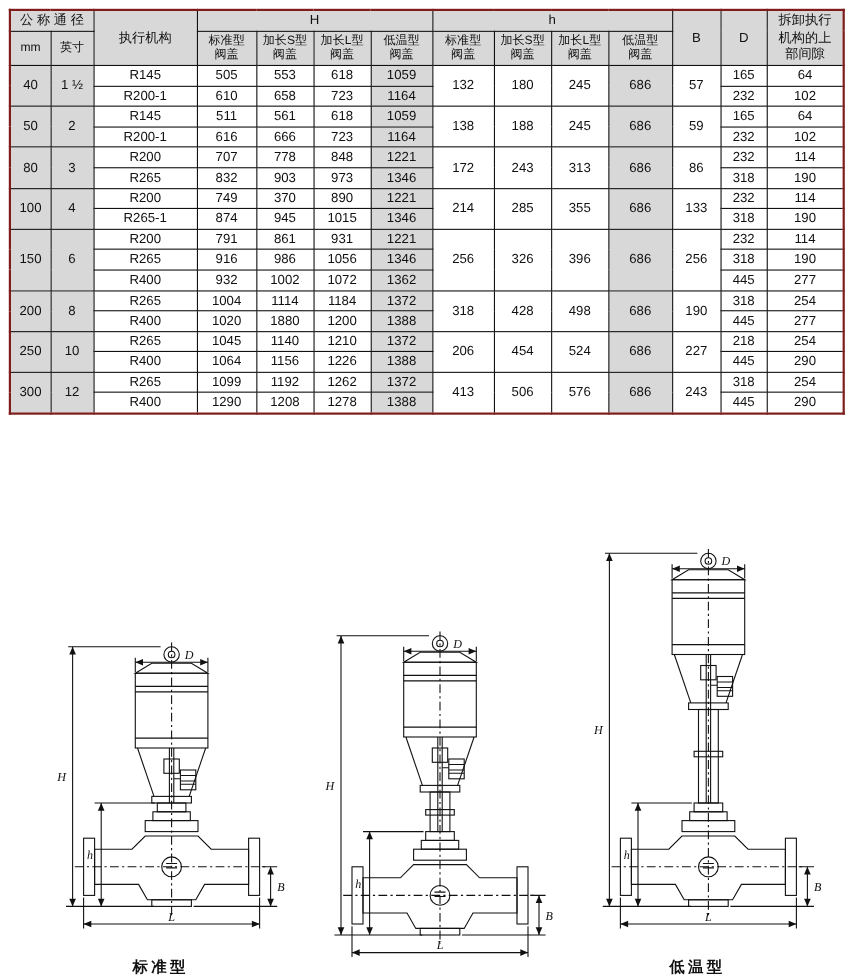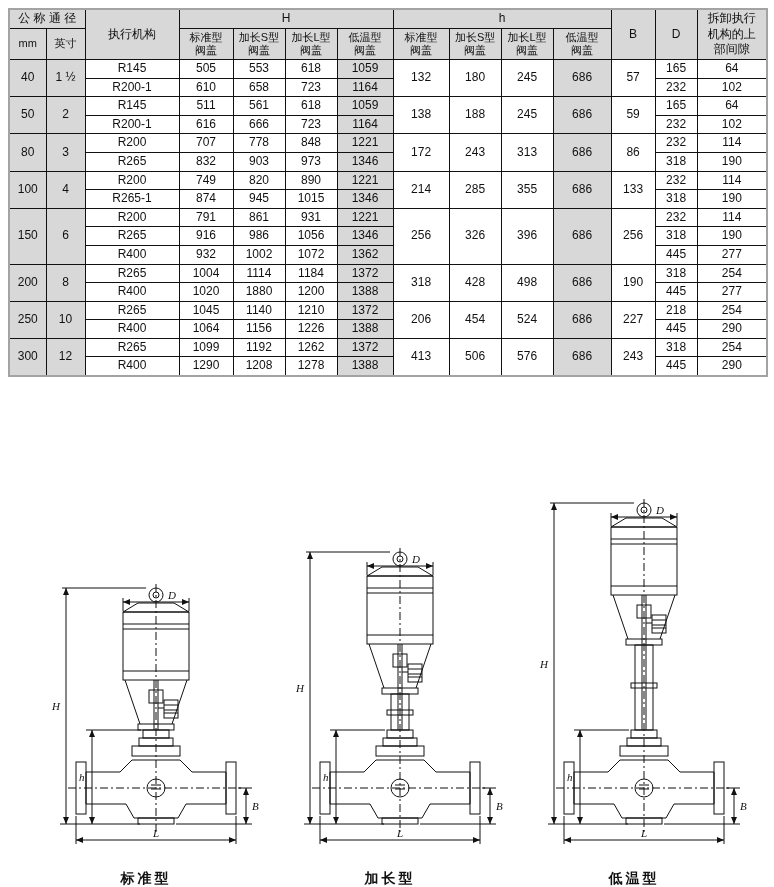--- a/index.html
+++ b/index.html
@@ -1,19 +1,19 @@
 <!DOCTYPE html>
 <html><head>
 <meta charset="utf-8">
 <style>
   *{margin:0;padding:0;box-sizing:border-box}
   html,body{background:#fff}
   body{width:774px;font-family:"Liberation Sans","DejaVu Sans",sans-serif;color:#111}
   .page{padding:8px 8px 20px}
-  table{border-collapse:collapse;table-layout:fixed;width:758px;border:2px solid #a3a3a3}
+  table{border-collapse:collapse;table-layout:fixed;width:758px;border:2px solid #7f1d1d}
   th,td{border:1px solid #111;text-align:center;vertical-align:middle;font-weight:normal;
         padding:1px 2px;font-size:12px;line-height:1.3;overflow:hidden}
   thead th{background:#d8d8d8}
   thead tr:nth-child(2) th{font-size:11px;line-height:1.2;padding:2px 1px}
   td.shade{background:#d8d8d8}
   tbody td{height:18px}
   .figures{display:flex;justify-content:space-between;align-items:flex-end;margin:116px 16px 0}
   figure{text-align:center}
   .fig-canvas{display:block}
   figcaption{font-weight:bold;font-size:14px;margin-top:8px;letter-spacing:3px}
@@ -138,21 +138,21 @@
           <td>973</td>
           <td class="shade">1346</td>
           <td>318</td>
           <td>190</td>
         </tr>
         <tr>
           <td rowspan="2" class="shade">100</td>
           <td rowspan="2" class="shade">4</td>
           <td>R200</td>
           <td>749</td>
-          <td>820</td>
+          <td>370</td>
           <td>890</td>
           <td class="shade">1221</td>
           <td rowspan="2">214</td>
           <td rowspan="2">285</td>
           <td rowspan="2">355</td>
           <td rowspan="2" class="shade">686</td>
           <td rowspan="2">133</td>
           <td>232</td>
           <td>114</td>
         </tr>
@@ -403,21 +403,20 @@
               <path d="M222,282 L219,275 L225,275 Z" fill="#111" stroke="none"></path>
               <text x="228" y="268" fill="#111" stroke="none" font-size="11">B</text>
               <line x1="52" y1="274" x2="52" y2="302"></line>
               <line x1="212" y1="274" x2="212" y2="302"></line>
               <line x1="52" y1="298" x2="212" y2="298"></line>
               <path d="M52,298 L59,295 L59,301 Z" fill="#111" stroke="none"></path>
               <path d="M212,298 L205,295 L205,301 Z" fill="#111" stroke="none"></path>
               <text x="129" y="295" fill="#111" stroke="none" font-size="11">L</text>
             </g>
           </svg></div>
-      <figcaption>加长型</figcaption>
     </figure>
     <figure>
       <div class="fig-canvas"><svg viewBox="0 0 244 365" width="244" height="365">
             <g fill="none" stroke="#111" stroke-width="1">
               <line x1="132" y1="6" x2="132" y2="339" stroke-dasharray="8 3 2 3"></line>
               <circle cx="132" cy="17" r="7"></circle>
               <circle cx="132" cy="17" r="3"></circle>
               <path d="M99,34 L114,25 L150,25 L165,34 Z"></path>
               <rect x="99" y="34" width="66" height="68"></rect>
               <line x1="99" y1="46" x2="165" y2="46"></line>

